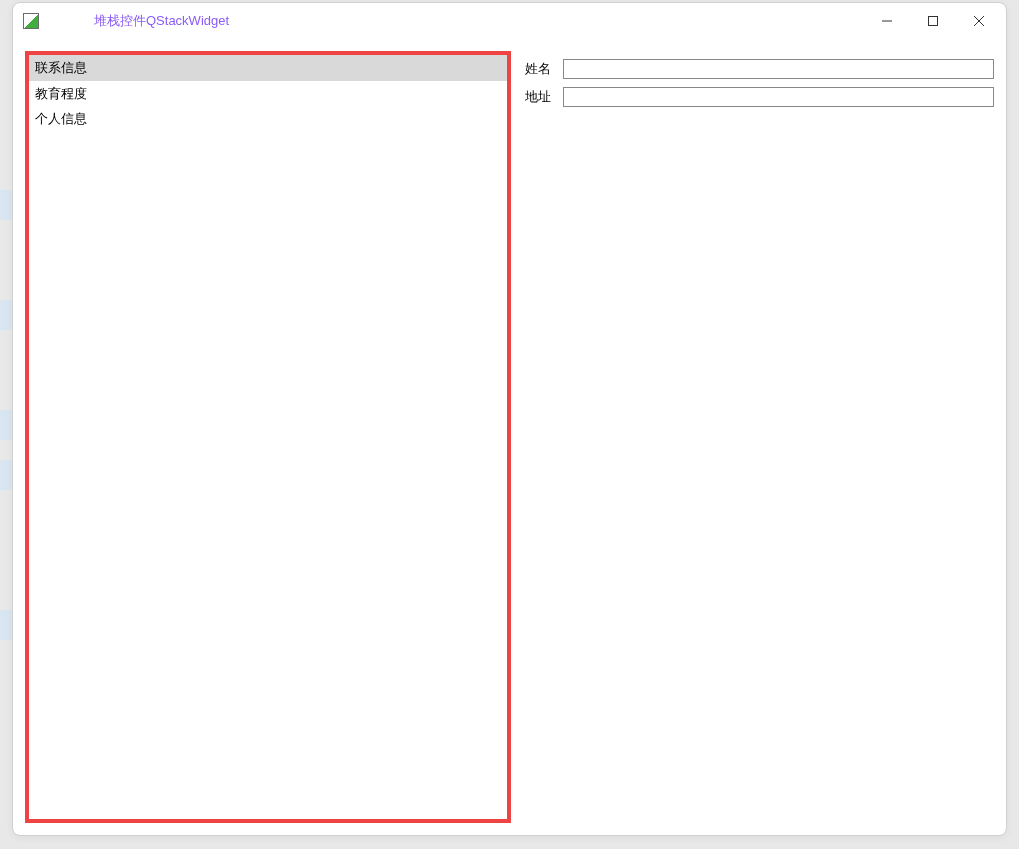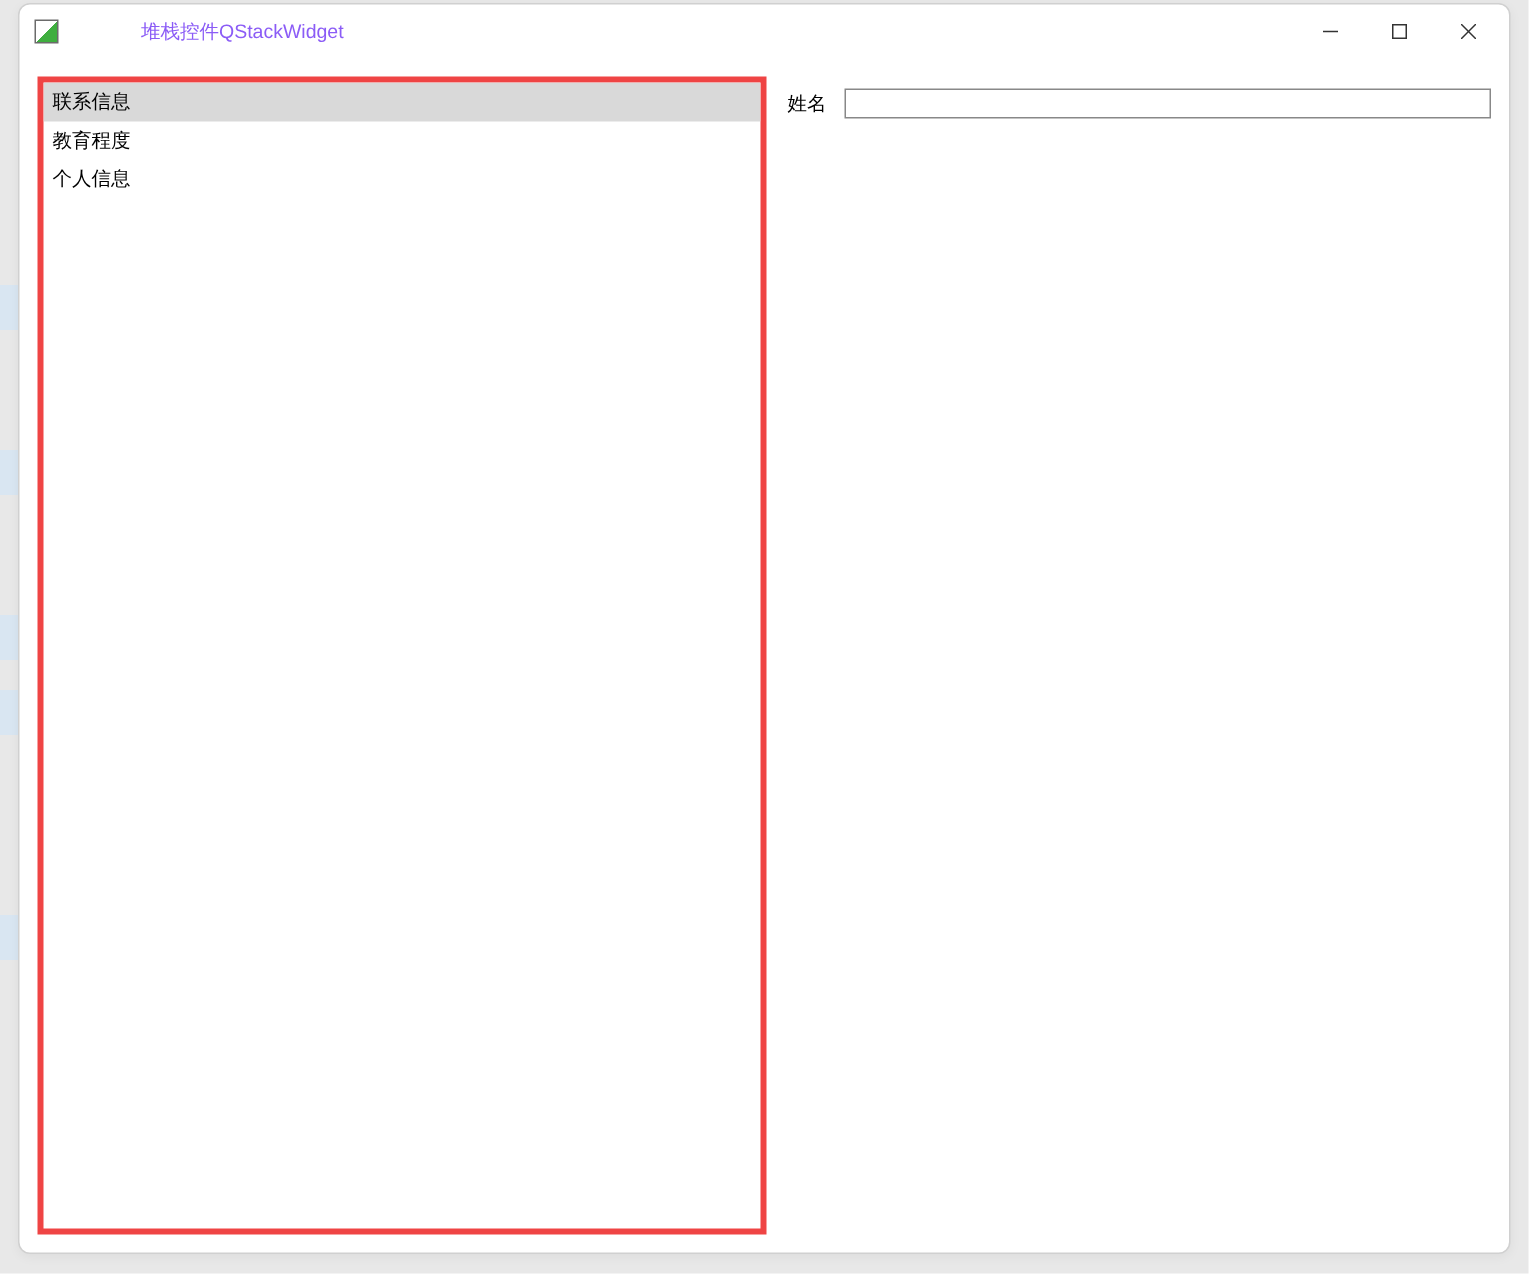--- a/index.html
+++ b/index.html
@@ -168,15 +168,19 @@
     <div class="list-panel" id="list-panel">
         <div class="list-item selected">联系信息</div>
         <div class="list-item">教育程度</div>
         <div class="list-item">个人信息</div>
       </div>
     <div class="form-panel" id="form-panel">
         <div class="form-row">
           <div class="form-label">姓名</div>
           <input type="text" class="form-input" style="">
         </div>
+        <div class="form-row">
+          <div class="form-label">地址</div>
+          <input type="text" class="form-input" style="">
+        </div>
       </div>
   </div>
 </div>
 
 </body></html>

